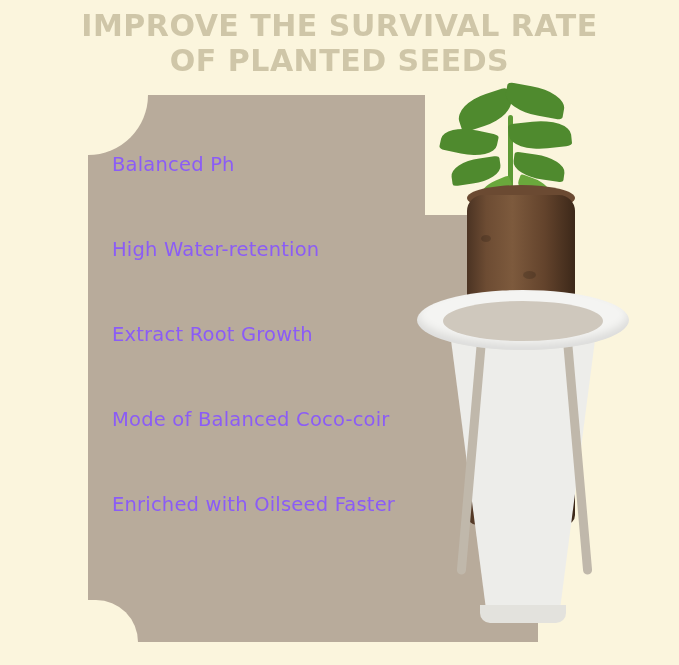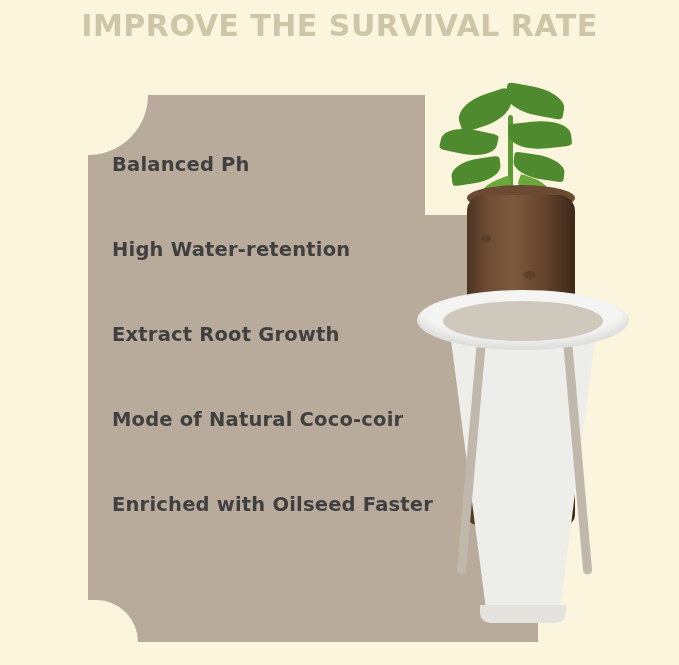--- a/index.html
+++ b/index.html
@@ -99,24 +99,23 @@
     top: 122px;
     width: 340px;
     z-index: 5;
   }
   .benefit {
     height: 85px;
     display: flex;
     align-items: center;
     font-family: "DejaVu Sans", sans-serif;
     font-size: 19.5px;
-    color: #404040;
+    color: #8b5cf6;
     letter-spacing: 0.2px;
     white-space: nowrap;
-    font-weight: bold;
   }
 
   
   .product {
     position: absolute;
     left: 405px;
     top: 85px;
     width: 235px;
     height: 545px;
     z-index: 8;
@@ -204,33 +203,34 @@
     border-radius: 3px;
   }
 </style>
 </head>
 <body>
 
 <div class="poster">
 
   <div class="header">
     <span class="header-line">IMPROVE THE SURVIVAL RATE</span>
+    <span class="header-line">OF PLANTED SEEDS</span>
   </div>
 
   <div class="panel"></div>
   <div class="panel-notch-tl"></div>
   <div class="panel-notch-bl"></div>
   <div class="panel-right-mask"></div>
   <div class="panel-right-mask2"></div>
 
   <div class="benefits">
     <div class="benefit">Balanced Ph</div>
     <div class="benefit">High Water-retention</div>
     <div class="benefit">Extract Root Growth</div>
-    <div class="benefit">Mode of Natural Coco-coir</div>
+    <div class="benefit">Mode of Balanced Coco-coir</div>
     <div class="benefit">Enriched with Oilseed Faster</div>
   </div>
 
   <div class="product">
 
     <div class="stem" style="left:103px; top:30px; width:5px; height:85px;"></div>
     <div class="leaf" style="left:52px; top:10px; width:56px; height:30px; transform:rotate(-18deg);"></div>
     <div class="leaf" style="left:100px; top:2px; width:60px; height:28px; transform:rotate(10deg) scaleX(-1);"></div>
     <div class="leaf" style="left:36px; top:44px; width:56px; height:26px; transform:rotate(12deg);"></div>
     <div class="leaf" style="left:104px; top:36px; width:62px; height:28px; transform:rotate(-6deg) scaleX(-1);"></div>

